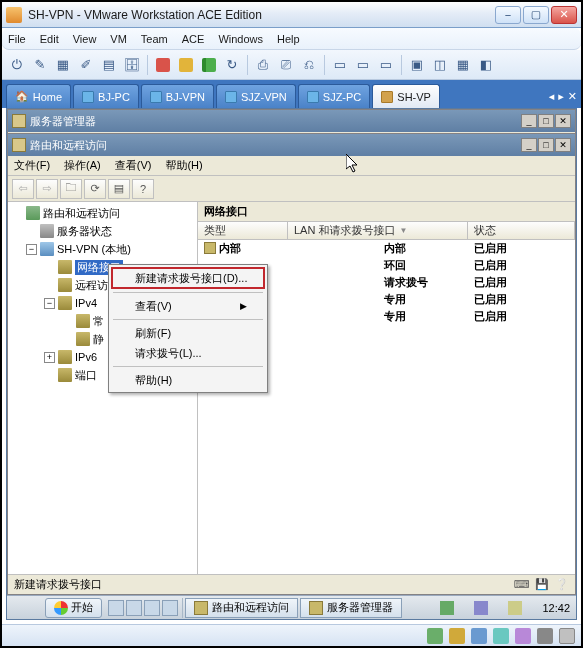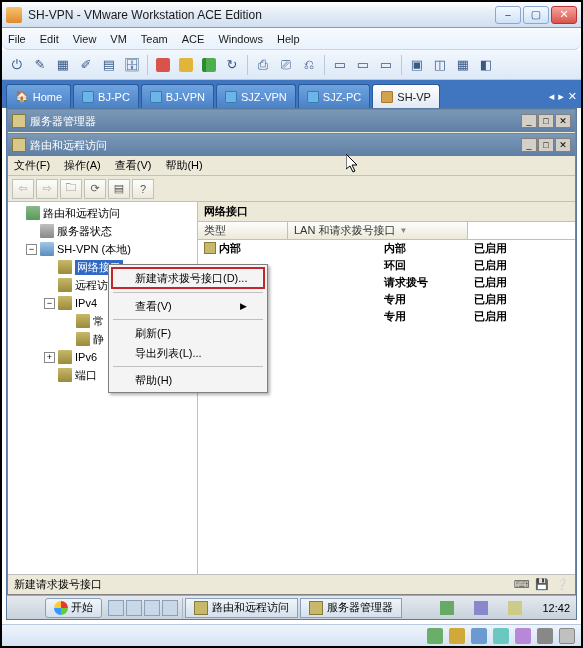--- a/index.html
+++ b/index.html
@@ -272,20 +272,21 @@
             </div>
         </div>
         <div class="listpane">
           <div class="list-title">网络接口</div>
           <div class="list-hdr">
             <div class="lh" style="width:90px">类型</div>
             <div class="lh" style="width:180px">
                 <span>LAN 和请求拨号接口</span>
                 <span class="sorta">▼</span>
               </div>
+            <div class="lh" style="flex:1">状态</div>
           </div>
           <div class="list-rows">
             <div class="lrow">
               <div class="lcell" style="width:180px"><span class="ricon"></span><span>内部</span></div>
               <div class="lcell" style="width:90px">内部</div>
               <div class="lcell" style="flex:1">已启用</div>
             </div>
             <div class="lrow">
               <div class="lcell" style="width:180px"></div>
               <div class="lcell" style="width:90px">环回</div>
@@ -312,21 +313,21 @@
 
       <div class="ctxmenu" style="left:100px; top:130px; width:160px">
         <div class="ctxitem hl">新建请求拨号接口(D)...</div>
         <div class="ctxsep"></div>
         <div class="ctxitem">
             <span>查看(V)</span>
             <span class="arr">▶</span>
           </div>
         <div class="ctxsep"></div>
         <div class="ctxitem">刷新(F)</div>
-        <div class="ctxitem">导出列表(L)...</div>
+        <div class="ctxitem">请求拨号(L)...</div>
         <div class="ctxsep"></div>
         <div class="ctxitem">帮助(H)</div>
       </div>
       <div class="rras-status">
         <span>新建请求拨号接口</span>
         <div class="sicon">
           <span>⌨</span>
           <span>💾</span>
           <span>❔</span>
         </div>

